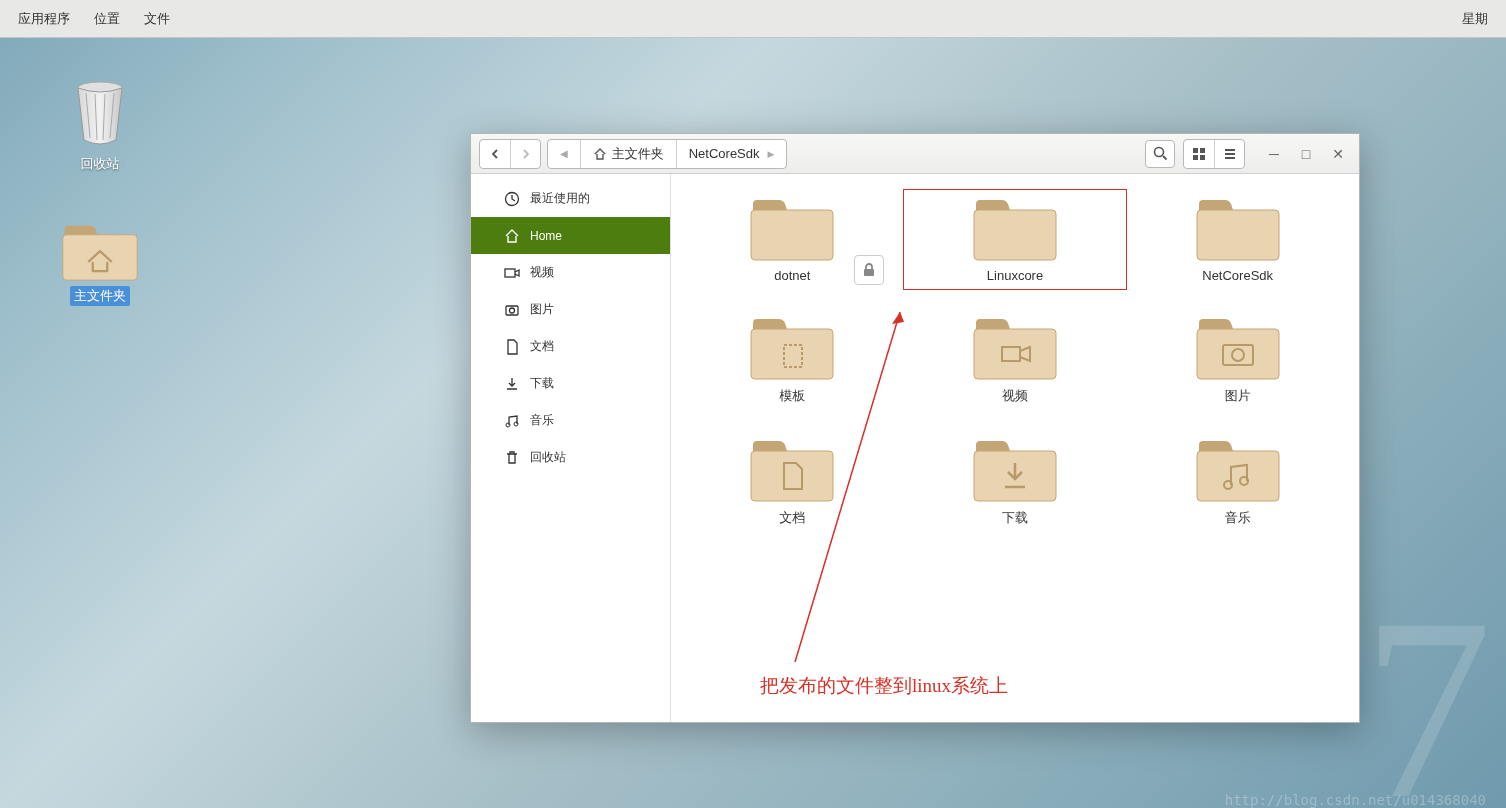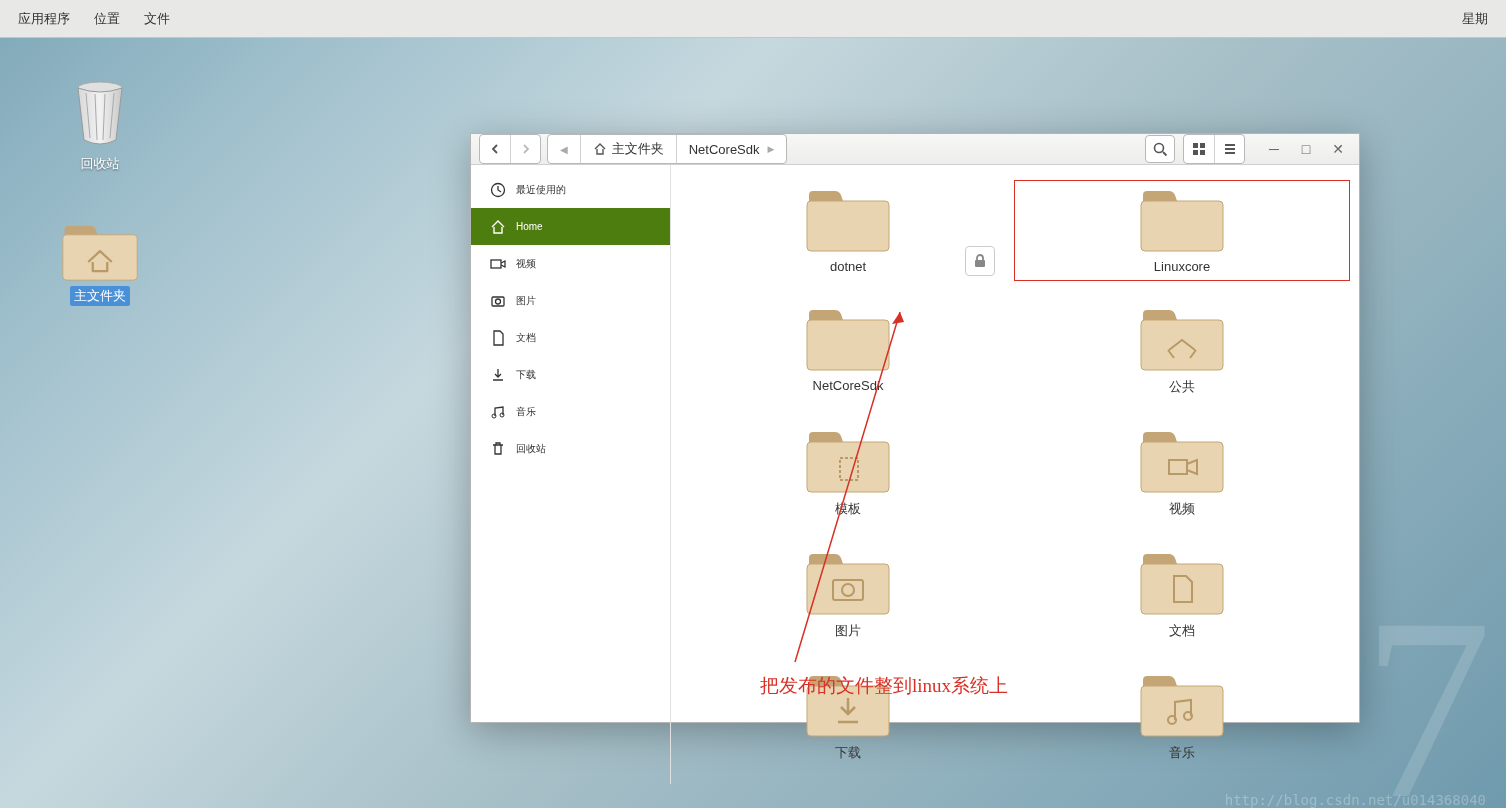--- a/index.html
+++ b/index.html
@@ -26,28 +26,28 @@
 .path-bar { display:flex; border:1px solid #b8b8b8; border-radius:4px; overflow:hidden; background:#fff; }
 .path-seg { height:28px; padding:0 12px; display:flex; align-items:center; gap:5px; font-size:13px; color:#333; cursor:pointer; }
 .path-seg + .path-seg { border-left:1px solid #d0d0d0; }
 .path-seg .tri { color:#aaa; font-size:9px; margin-left:3px; }
 .titlebar .grow { flex:1; }
 .tool-btn { width:30px; height:28px; border:1px solid #b8b8b8; border-radius:4px; background:#fff; display:flex; align-items:center; justify-content:center; cursor:pointer; color:#555; }
 .win-btn { width:26px; height:26px; display:flex; align-items:center; justify-content:center; cursor:pointer; color:#666; font-size:14px; }
 
 .fm-body { flex:1; display:flex; }
 .sidebar { width:200px; border-right:1px solid #e0e0e0; padding-top:6px; }
-.side-item { height:37px; display:flex; align-items:center; gap:10px; padding:0 18px; font-size:10px; color:#333; cursor:pointer; }
+.side-item { height:37px; display:flex; align-items:center; gap:10px; padding:0 32px; font-size:12px; color:#333; cursor:pointer; }
 .side-item.active { background:#4d7c0f; color:#fff; }
 .side-item .ico { width:17px; height:17px; display:flex; align-items:center; justify-content:center; }
 .side-item svg { width:16px; height:16px; }
 .side-sep { margin-top:6px; }
 
 .content { flex:1; padding:16px 10px; }
-.grid { display:grid; grid-template-columns:repeat(2,1fr); gap:20px 0; }
+.grid { display:grid; grid-template-columns:repeat(3,1fr); gap:20px 0; }
 .file-item { display:flex; flex-direction:column; align-items:center; font-size:13px; color:#333; cursor:pointer; position:relative; padding:6px 0; }
 .file-item .flabel { margin-top:6px; }
 .file-item.highlighted { outline:1px solid #d93025; outline-offset:0;justify-content:center; }
 .folder-ico { width:86px; height:66px; position:relative; }
 .lock-overlay { position:absolute; right:20px; bottom:4px; width:30px; height:30px; background:#fff; border:1px solid #ccc; border-radius:4px; display:flex; align-items:center; justify-content:center; }
 
 .annotation-text { position:absolute; color:#d93025; font-size:19px; font-family:SimSun,serif;text-align:center; }
 .arrow-svg { position:absolute; pointer-events:none; }
 
 .big7 { position:absolute; right:14px; bottom:-50px; font-size:260px; font-weight:300; color:rgba(255,255,255,.15); font-family:Georgia,serif; }
@@ -250,28 +250,20 @@
           <svg class="folder-ico" viewBox="0 0 86 66">
               <path d="M4 14 L4 8 Q4 4 8 4 L30 4 Q34 4 36 8 L38 14 Z" fill="#c4a676"></path>
               <rect x="2" y="14" width="82" height="50" rx="4" fill="#e8d4b0" stroke="#c4a676"></rect>
             </svg>
           <span class="flabel">NetCoreSdk</span>
         </div>
         <div class="file-item">
           <svg class="folder-ico" viewBox="0 0 86 66">
               <path d="M4 14 L4 8 Q4 4 8 4 L30 4 Q34 4 36 8 L38 14 Z" fill="#c4a676"></path>
               <rect x="2" y="14" width="82" height="50" rx="4" fill="#e8d4b0" stroke="#c4a676"></rect>
-              <path d="M30 44l13-10 13 10M35 52l-6-8M51 52l6-8" stroke="#b89968" stroke-width="2" fill="none"></path>
-            </svg>
-          <span class="flabel">公共</span>
-        </div>
-        <div class="file-item">
-          <svg class="folder-ico" viewBox="0 0 86 66">
-              <path d="M4 14 L4 8 Q4 4 8 4 L30 4 Q34 4 36 8 L38 14 Z" fill="#c4a676"></path>
-              <rect x="2" y="14" width="82" height="50" rx="4" fill="#e8d4b0" stroke="#c4a676"></rect>
               <rect x="35" y="30" width="18" height="22" stroke="#b89968" stroke-width="2" fill="none" stroke-dasharray="3 2"></rect>
             </svg>
           <span class="flabel">模板</span>
         </div>
         <div class="file-item">
           <svg class="folder-ico" viewBox="0 0 86 66">
               <path d="M4 14 L4 8 Q4 4 8 4 L30 4 Q34 4 36 8 L38 14 Z" fill="#c4a676"></path>
               <rect x="2" y="14" width="82" height="50" rx="4" fill="#e8d4b0" stroke="#c4a676"></rect>
               <rect x="30" y="32" width="18" height="14" stroke="#b89968" stroke-width="2" fill="none"></rect>
               <path d="M48 36l10-4v14l-10-4" stroke="#b89968" stroke-width="2" fill="none"></path>

